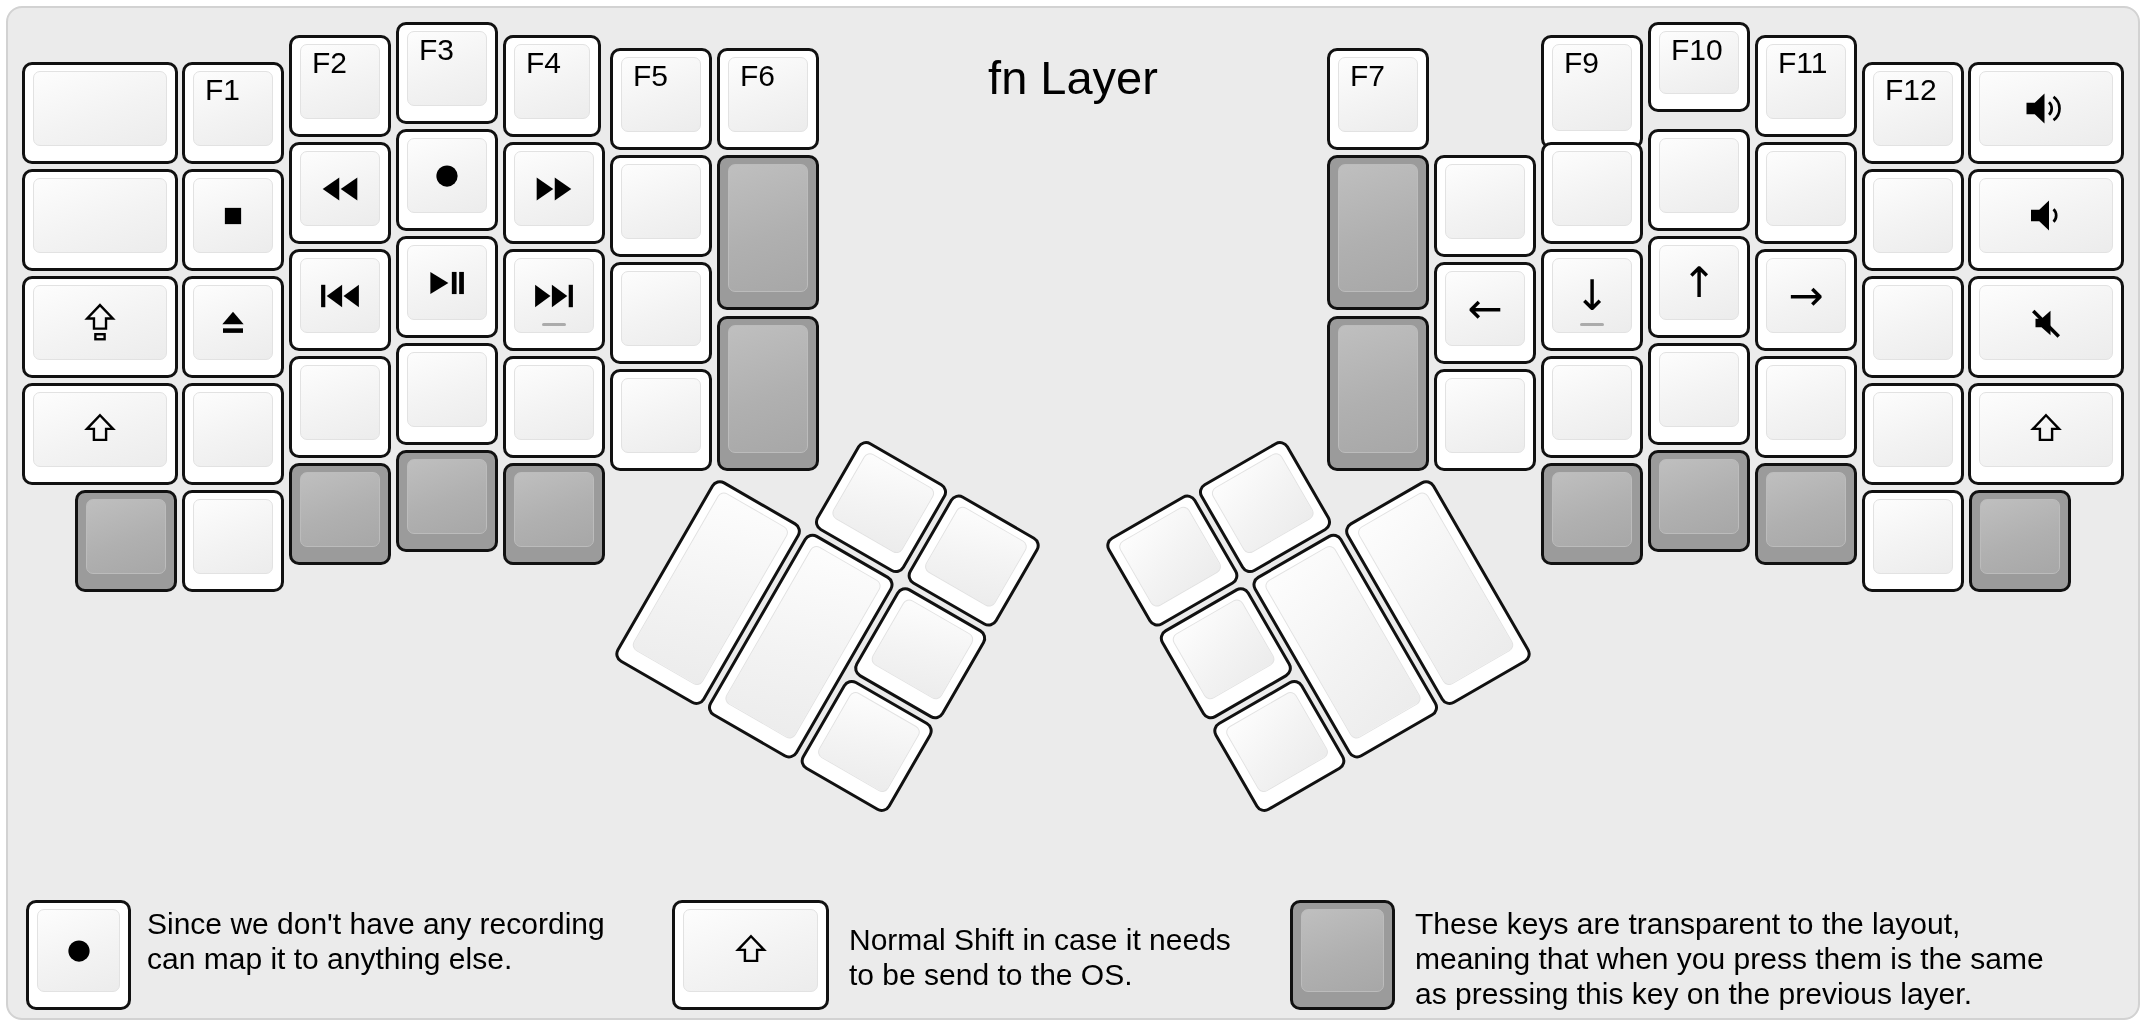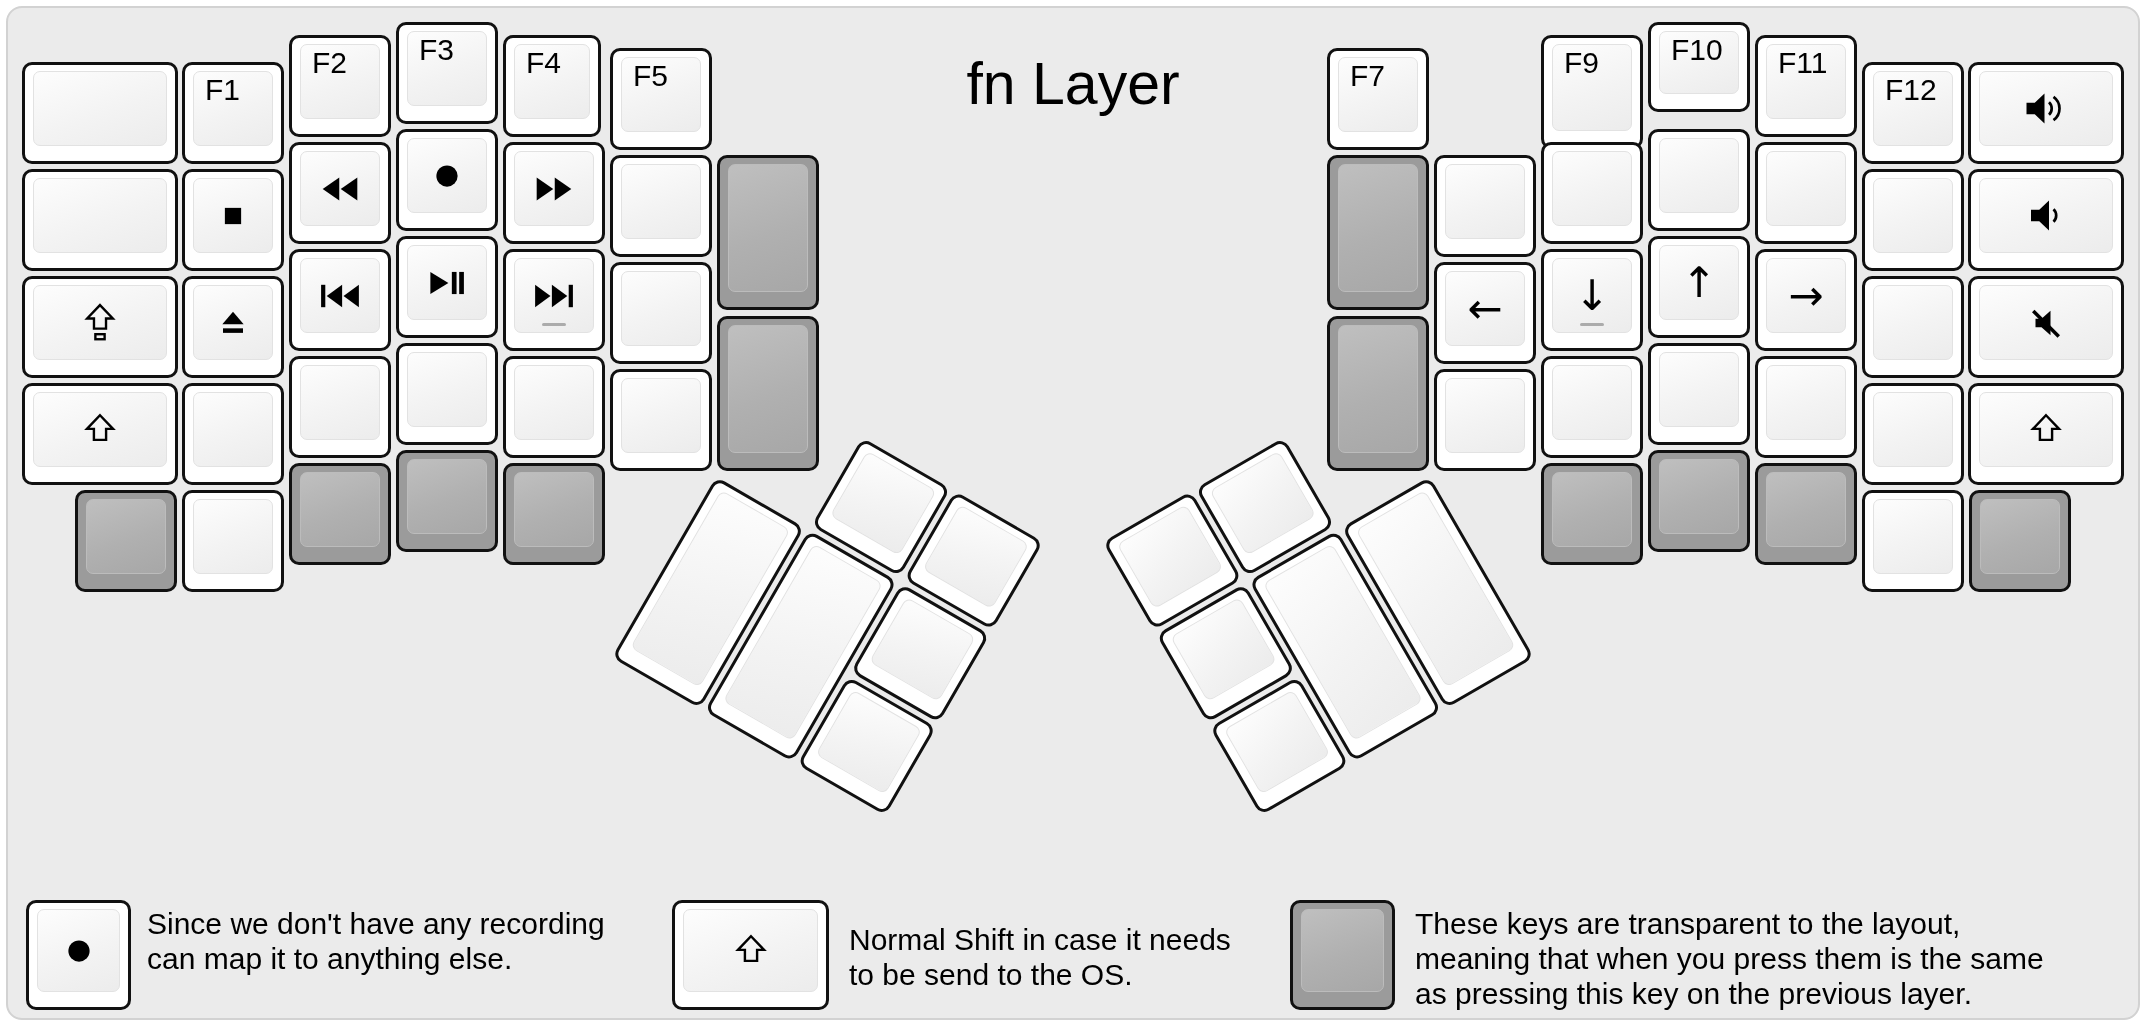--- a/index.html
+++ b/index.html
@@ -13,21 +13,21 @@
   .key.gray{background:#9b9b9b;}
   .face{position:absolute;left:8px;right:8px;top:6px;bottom:15px;border-radius:7px;}
   .white .face{background:linear-gradient(160deg,#fdfdfd 0%,#f3f3f3 55%,#ececec 100%);border:1px solid #e2e2e2;}
   .gray .face{background:linear-gradient(160deg,#bfbfbf 0%,#b0b0b0 55%,#a7a7a7 100%);border:1px solid #bcbcbc;}
   .klabel{position:absolute;left:11px;top:1px;font-size:30px;color:#000;}
   .kicon{position:absolute;left:0;right:0;top:0;bottom:0;display:flex;align-items:center;justify-content:center;}
   .glyph{font-size:42px;color:#000;font-family:"DejaVu Sans", sans-serif;line-height:1;}
   .homebar{position:absolute;bottom:6px;left:50%;transform:translateX(-50%);width:24px;height:3px;
            background:#ababab;border-radius:2px;}
   #page-title{position:absolute;top:50px;left:1073px;transform:translateX(-50%);
-              font-size:59px;color:#000;white-space:nowrap;}
+              font-size:47px;color:#000;white-space:nowrap;}
   .legend-note{position:absolute;font-size:30px;line-height:35px;color:#000;}
   .lline{white-space:nowrap;}
   #icon-defs{position:absolute;width:0;height:0;overflow:hidden;}
 </style>
 </head>
 <body>
 
 <svg id="icon-defs" xmlns="http://www.w3.org/2000/svg" aria-hidden="true">
   <symbol id="i-stop" viewBox="0 0 24 24">
       <rect x="5.5" y="5.5" width="13" height="13" fill="#000"></rect>
@@ -241,20 +241,25 @@
       </div>
       <div class="key white" style="left: 610px; top: 155px; width: 102px; height: 102px;">
         <div class="face"></div>
       </div>
       <div class="key white" style="left: 610px; top: 262px; width: 102px; height: 102px;">
         <div class="face"></div>
       </div>
       <div class="key white" style="left: 610px; top: 369px; width: 102px; height: 102px;">
         <div class="face"></div>
       </div>
+      <div class="key white" style="left: 717px; top: 48px; width: 102px; height: 102px;">
+        <div class="face">
+          <span class="klabel">F6</span>
+        </div>
+      </div>
       <div class="key gray" style="left: 717px; top: 155px; width: 102px; height: 155px;">
         <div class="face"></div>
       </div>
       <div class="key gray" style="left: 717px; top: 316px; width: 102px; height: 155px;">
         <div class="face"></div>
       </div>
       <div class="key white" style="left: 1327px; top: 48px; width: 102px; height: 102px;">
         <div class="face">
           <span class="klabel">F7</span>
         </div>

